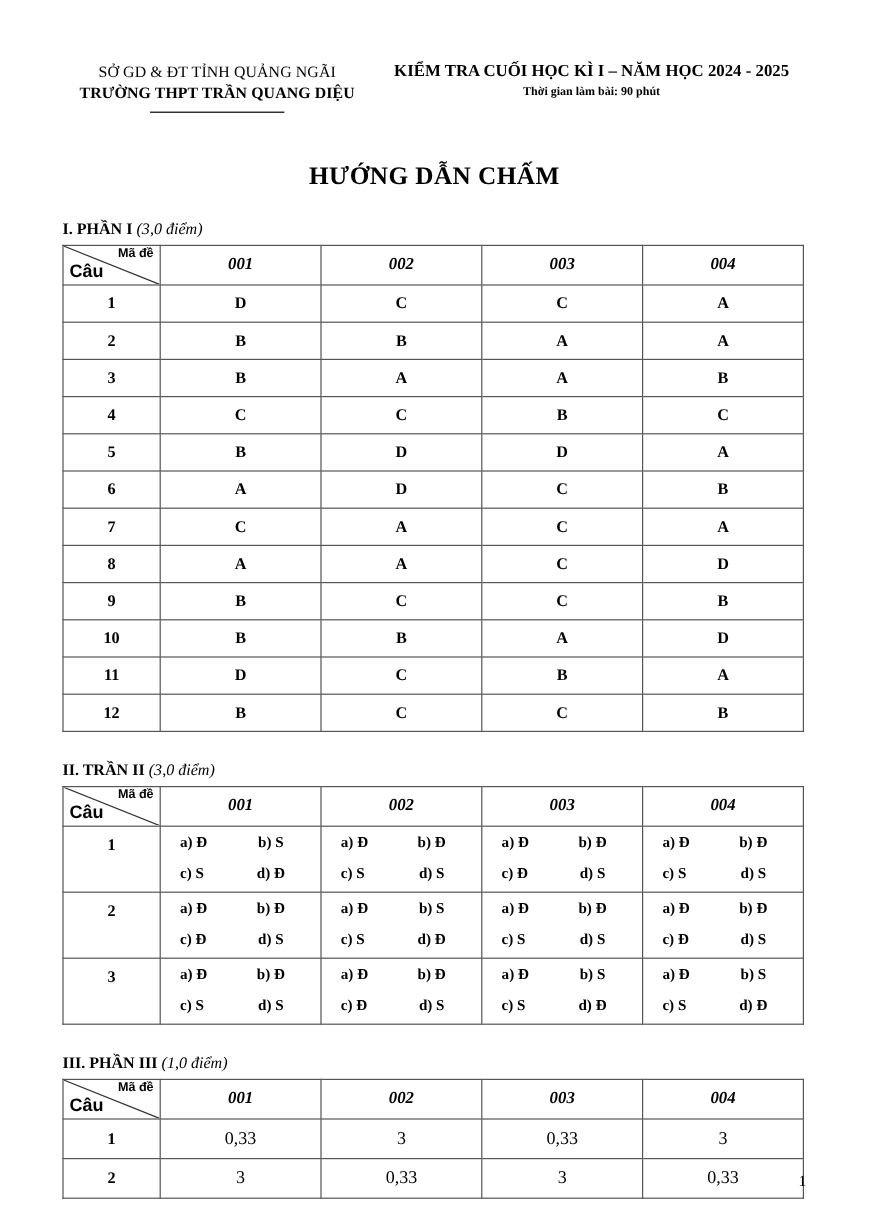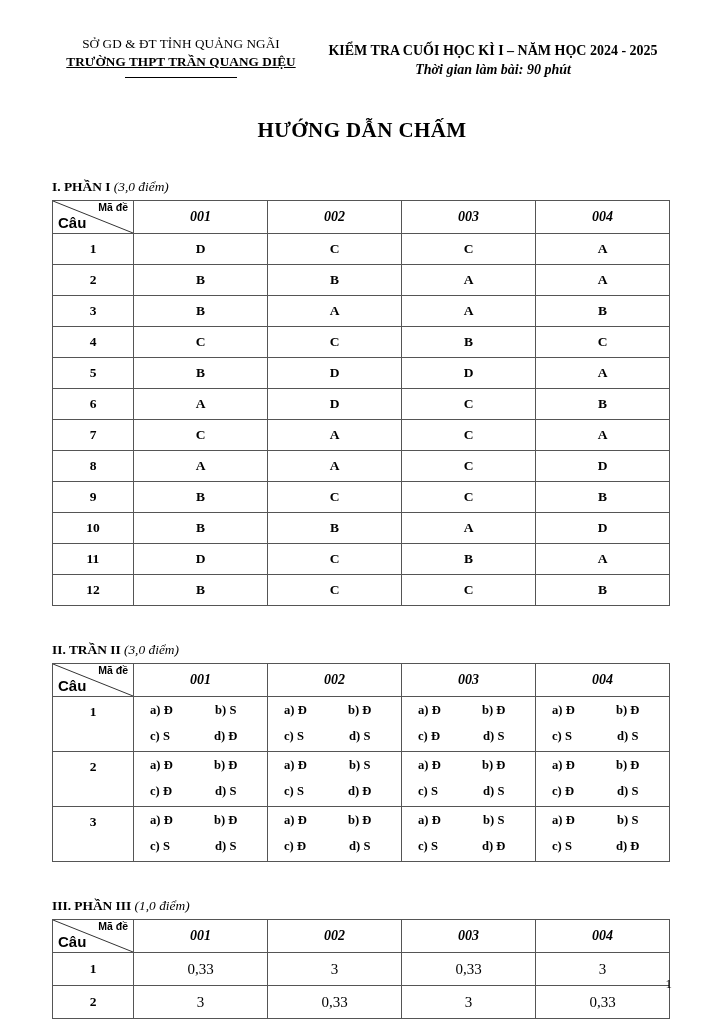--- a/index.html
+++ b/index.html
@@ -20,40 +20,39 @@
     position: relative;
     width: 724px;
     height: 1024px;
     box-sizing: border-box;
     padding: 0 52px;
   }
 
   
   .doc-header {
     display: flex;
-    align-items: flex-end;
-    padding-top: 36px;
+    align-items: flex-start;
+    padding-top: 52px;
   }
   .hdr-left {
     width: 258px;
     text-align: center;
     flex: 0 0 auto;
   }
   .hdr-left .line1 {
     font-size: 13.2px;
     letter-spacing: 0.1px;
     white-space: nowrap;
   }
   .hdr-left .line2 {
     font-size: 13.2px;
     font-weight: bold;
     letter-spacing: 0.1px;
     margin-top: 2px;
     white-space: nowrap;
-    text-decoration: underline;
   }
   .hdr-rule {
     width: 112px;
     height: 1px;
     background: #000;
     margin: 7px auto 0 auto;
   }
   .hdr-right {
     flex: 1 1 auto;
     text-align: center;
@@ -64,40 +63,39 @@
     font-weight: bold;
     white-space: nowrap;
   }
   .hdr-right .r2 {
     font-size: 14px;
     font-weight: bold;
     margin-top: 2px;
     white-space: nowrap;
   }
   .hdr-right .r3 {
-    font-size: 14px;
-    font-weight: bold;
-    font-style: italic;
+    font-size: 10px;
+    font-weight: bold;
     margin-top: 3px;
     white-space: nowrap;
   }
 
   
   .doc-title {
     text-align: center;
     font-size: 21px;
     font-weight: bold;
     letter-spacing: 0.4px;
     margin-top: 40px;
   }
 
   
   .section-head {
     font-size: 13.4px;
-    margin-top: 36px;
+    margin-top: 24px;
     margin-bottom: 5px;
   }
   .section-head .sh-label {
     font-weight: bold;
   }
   .section-head .sh-points {
     font-style: italic;
     font-weight: normal;
   }
 

